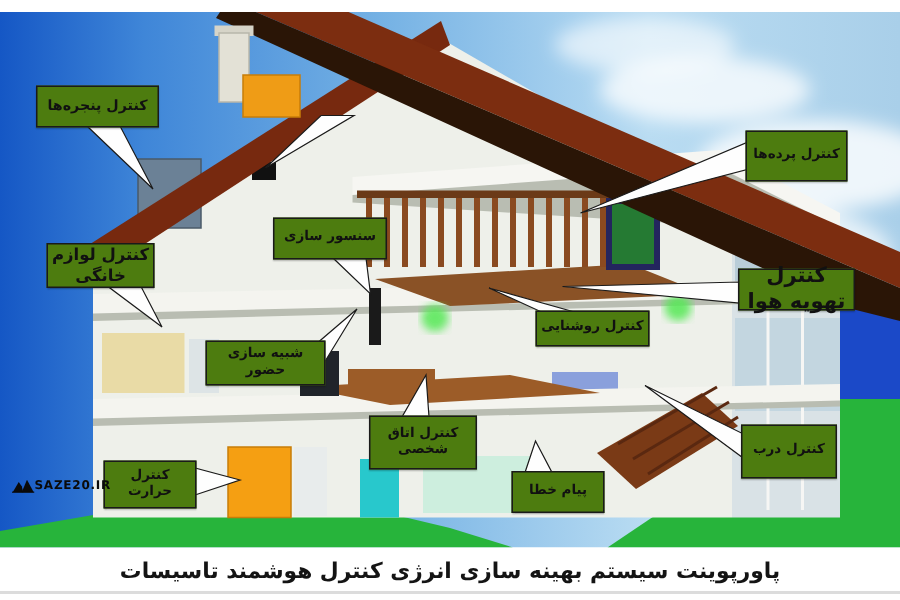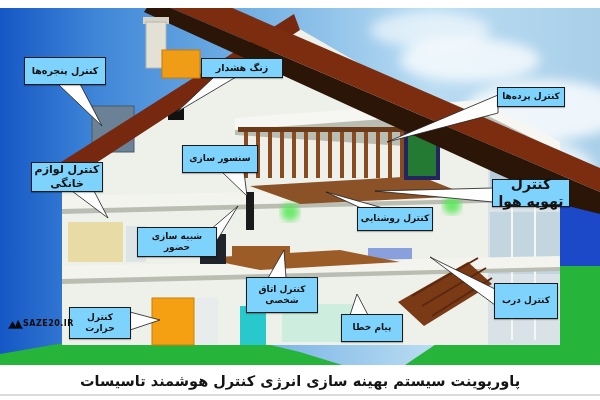--- a/index.html
+++ b/index.html
@@ -4,21 +4,21 @@
 <style>
   html,body{margin:0;padding:0;background:#fff;}
   #stage{
     position:relative;width:600px;height:400px;overflow:hidden;
     font-family:"DejaVu Sans","Liberation Sans",sans-serif;
     background:#ffffff;
   }
   #scene{position:absolute;left:0;top:0;}
   .callout{
     position:absolute;
-    background:#7dd3fc;
+    background:#4d7c0f;
     border:1px solid #1a1a1a;
     box-shadow:0 1px 1px rgba(0,0,0,.25);
     color:#111;
     font-weight:bold;
     font-size:9px;
     line-height:1.25;
     direction:rtl;
     text-align:center;
     display:flex;align-items:center;justify-content:center;
     padding:1px 2px;box-sizing:border-box;
@@ -172,22 +172,21 @@
       <polygon points="268,278 286,278 284,250"></polygon>
       <polygon points="495,289 495,305 430,257"></polygon>
       <polygon points="350,315 368,315 357,294"></polygon>
       <polygon points="130,312 130,330 160,320"></polygon>
     </g>
   </svg>
 
   <div class="top-strip"></div>
 
   <div class="callout" style="left:24px;top:57px;width:82px;height:28px;font-size:9.5px">کنترل پنجره‌ها</div>
-  <div class="callout" style="left:201px;top:58px;width:82px;height:20px;font-size:9.5px">زنگ هشدار</div>
-  <div class="callout" style="left:497px;top:87px;width:68px;height:20px">کنترل پرده‌ها</div>
+  <div class="callout" style="left:497px;top:87px;width:68px;height:34px">کنترل پرده‌ها</div>
   <div class="callout" style="left:31px;top:162px;width:72px;height:30px;font-size:11px">کنترل لوازم خانگی</div>
   <div class="callout" style="left:182px;top:145px;width:76px;height:28px">سنسور سازی</div>
   <div class="callout" style="left:492px;top:179px;width:78px;height:28px;font-size:14px">کنترل تهویه هوا</div>
   <div class="callout" style="left:137px;top:227px;width:80px;height:30px">شبیه سازی حضور</div>
   <div class="callout" style="left:357px;top:207px;width:76px;height:24px">کنترل روشنایی</div>
   <div class="callout" style="left:246px;top:277px;width:72px;height:36px">کنترل اتاق شخصی</div>
   <div class="callout" style="left:494px;top:283px;width:64px;height:36px">کنترل درب</div>
   <div class="callout" style="left:341px;top:314px;width:62px;height:28px">پیام خطا</div>
   <div class="callout" style="left:69px;top:307px;width:62px;height:32px">کنترل حرارت</div>
 

